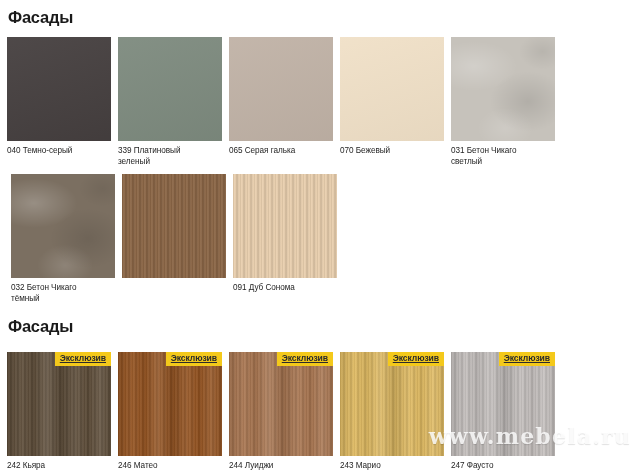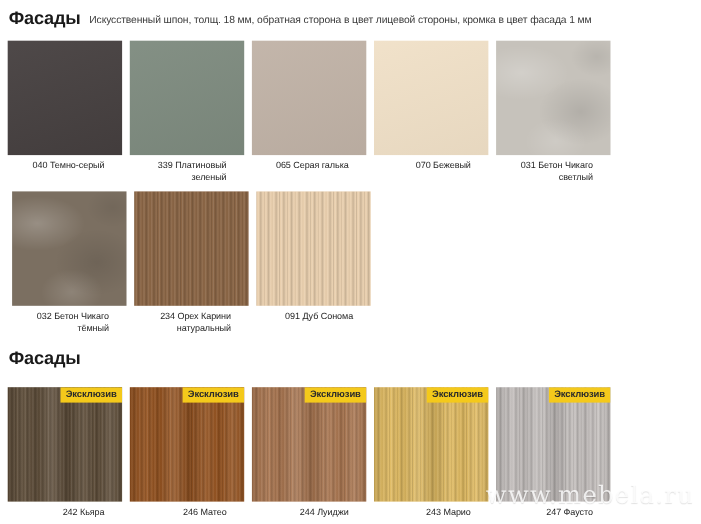--- a/index.html
+++ b/index.html
@@ -36,21 +36,21 @@
     letter-spacing: -0.1px;
     white-space: nowrap;
   }
 
   
   .grid {
     display: flex;
     padding: 0 7px;
     gap: 23px;
   }
-  .cell { width: 88px; text-align: right; }
+  .cell { width: 88px; }
 
   .swatch {
     position: relative;
     width: 104px; height: 104px;
     overflow: hidden;
     background: #ccc;
   }
   .swatch.bordered { border: 1px solid #c9c9c9; }
 
   .badge {
@@ -58,20 +58,21 @@
     top: 0; right: 0;
     background: #f4c91b;
     color: #2b2b2b;
     font-size: 8.6px;
     font-weight: bold;
     padding: 2px 5px 3px 5px;
     letter-spacing: -0.1px;
     line-height: 1;
     white-space: nowrap;
     z-index: 3;
+    text-decoration: underline;
   }
 
   .caption {
     margin-top: 5px;
     font-size: 8.2px;
     line-height: 1.32;
     color: #1e1e1e;
     letter-spacing: -0.05px;
   }
 
@@ -118,24 +119,24 @@
     content: "";
     position: absolute; inset: 0;
     background: linear-gradient(160deg, rgba(255,255,255,0.05), rgba(0,0,0,0.04));
     pointer-events: none;
   }
 
   
   .watermark {
     position: absolute;
     right: 6px;
-    bottom: 13px;
+    bottom: 27px;
     font-family: "DejaVu Serif", "Liberation Serif", serif;
     font-size: 22px;
-    font-weight: normal;
+    font-weight: bold;
     letter-spacing: 1.2px;
     color: rgba(255,255,255,0.82);
     text-shadow: 0 1px 1px rgba(0,0,0,0.12);
     pointer-events: none;
     z-index: 5;
     white-space: nowrap;
   }
 
   .sec1-head { position: absolute; left: 0; top: 8px; }
   .sec1-row1 { position: absolute; left: 0; top: 37px; }
@@ -143,21 +144,20 @@
   .sec2-head { position: absolute; left: 0; top: 317px; }
   .sec2-row1 { position: absolute; left: 0; top: 352px; }
 </style>
 </head>
 <body>
 
 <div class="page">
 
   <div class="section-head sec1-head">
     <span class="section-title">Фасады</span>
-    <span class="section-sub">Искусственный шпон, толщ. 18 мм, обратная сторона в цвет лицевой стороны, кромка в цвет фасада 1 мм</span>
   </div>
 
   <div class="grid sec1-row1">
     <div class="cell">
       <div class="swatch tex-flat" style="background-color: rgb(69, 63, 63);"></div>
       <div class="caption">040 Темно-серый</div>
     </div>
     <div class="cell">
       <div class="swatch tex-flat" style="background-color: rgb(125, 138, 126);"></div>
       <div class="caption">339 Платиновый зеленый</div>
@@ -176,21 +176,20 @@
     </div>
   </div>
 
   <div class="grid sec1-row2">
     <div class="cell">
       <div class="swatch tex-concrete" style="background-color: rgb(123, 111, 97);"></div>
       <div class="caption">032 Бетон Чикаго тёмный</div>
     </div>
     <div class="cell">
       <div class="swatch tex-grain" style="background-color: rgb(139, 102, 70);"></div>
-      <div class="caption">234 Орех Карини натуральный</div>
     </div>
     <div class="cell">
       <div class="swatch tex-grain" style="background-color: rgb(233, 207, 174);"></div>
       <div class="caption">091 Дуб Сонома</div>
     </div>
   </div>
 
   <div class="section-head sec2-head">
     <span class="section-title">Фасады</span>
   </div>

